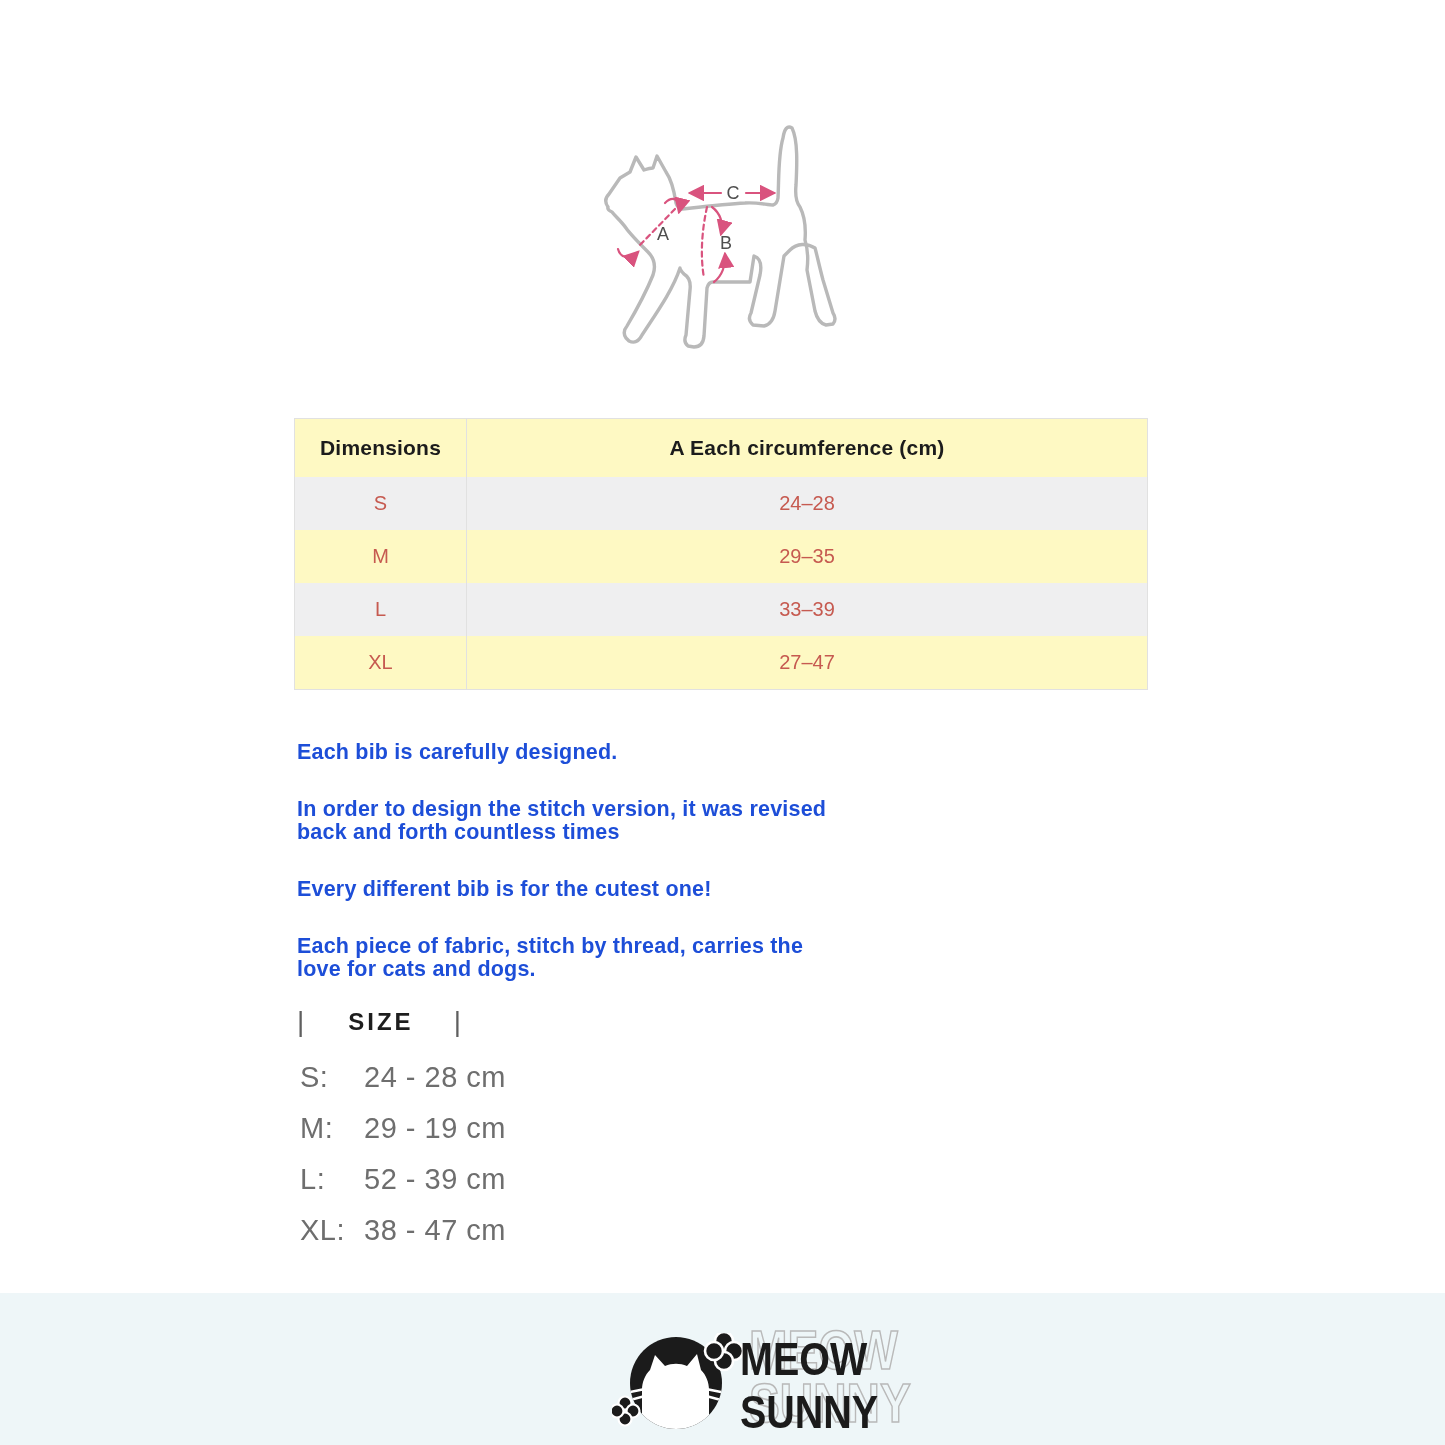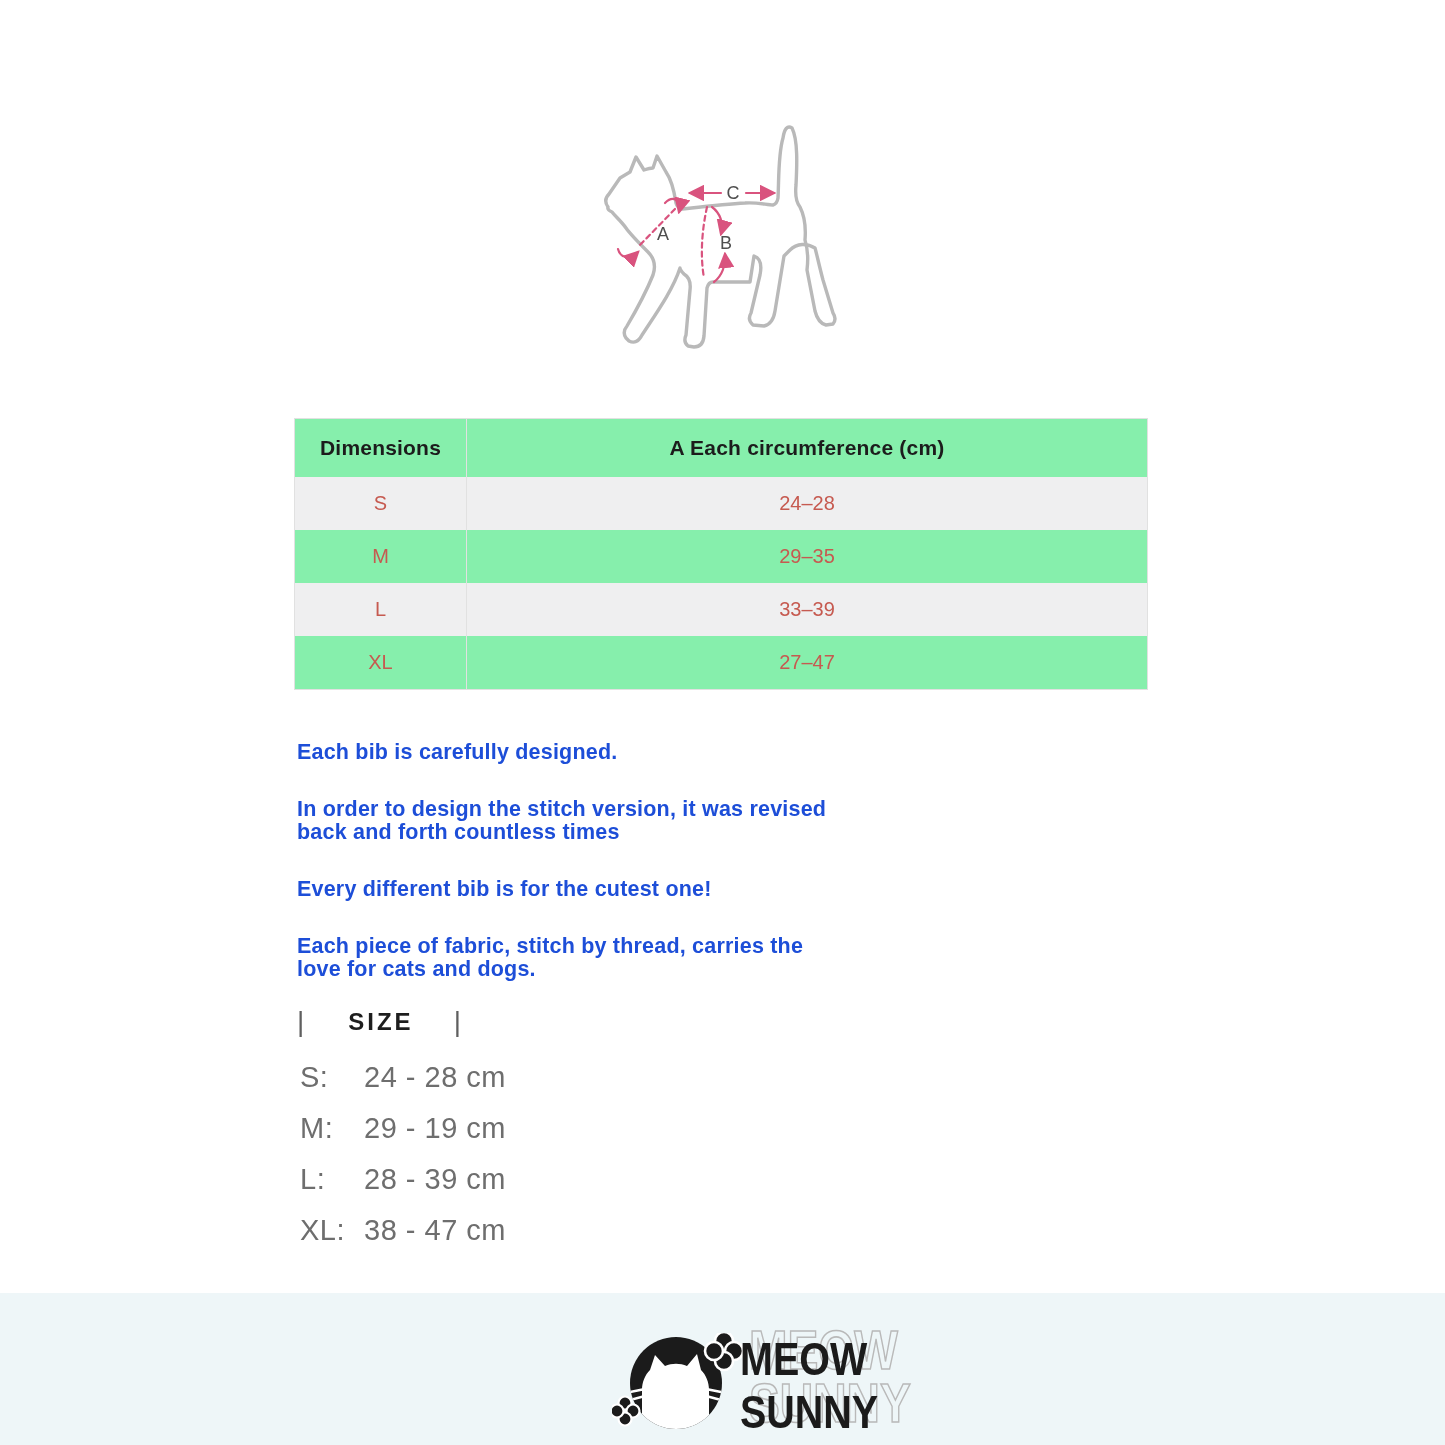--- a/index.html
+++ b/index.html
@@ -7,21 +7,21 @@
     position:relative;width:1445px;height:1445px;overflow:hidden;
     background:#ffffff;font-family:"Liberation Sans",sans-serif;
   }
 
   
   .diagram{position:absolute;left:585px;top:110px;width:270px;height:265px;}
 
   
   .size-table{
     position:absolute;left:294px;top:418px;width:854px;
-    border:1px solid #e1e1e1;background:#86efac;box-sizing:border-box;
+    border:1px solid #e1e1e1;background:#fef9c3;box-sizing:border-box;
   }
   .size-table .tr{display:flex;}
   .size-table .c1{width:172px;border-right:1px solid #e1e1e1;box-sizing:border-box;}
   .size-table .c2{flex:1;}
   .size-table .th,.size-table .td{
     display:flex;align-items:center;justify-content:center;
   }
   .size-table .head{height:58px;}
   .size-table .head .th{
     font-weight:700;font-size:21px;color:#1c1c1c;letter-spacing:.2px;
@@ -203,21 +203,21 @@
     <div class="item">
       <span class="lbl">S:</span>
       <span class="val">24 - 28 cm</span>
     </div>
     <div class="item">
       <span class="lbl">M:</span>
       <span class="val">29 - 19 cm</span>
     </div>
     <div class="item">
       <span class="lbl">L:</span>
-      <span class="val">28 - 39 cm</span>
+      <span class="val">52 - 39 cm</span>
     </div>
     <div class="item">
       <span class="lbl">XL:</span>
       <span class="val">38 - 47 cm</span>
     </div>
   </div>
 
   <div class="footer-band"></div>
 
   <div class="logo">

